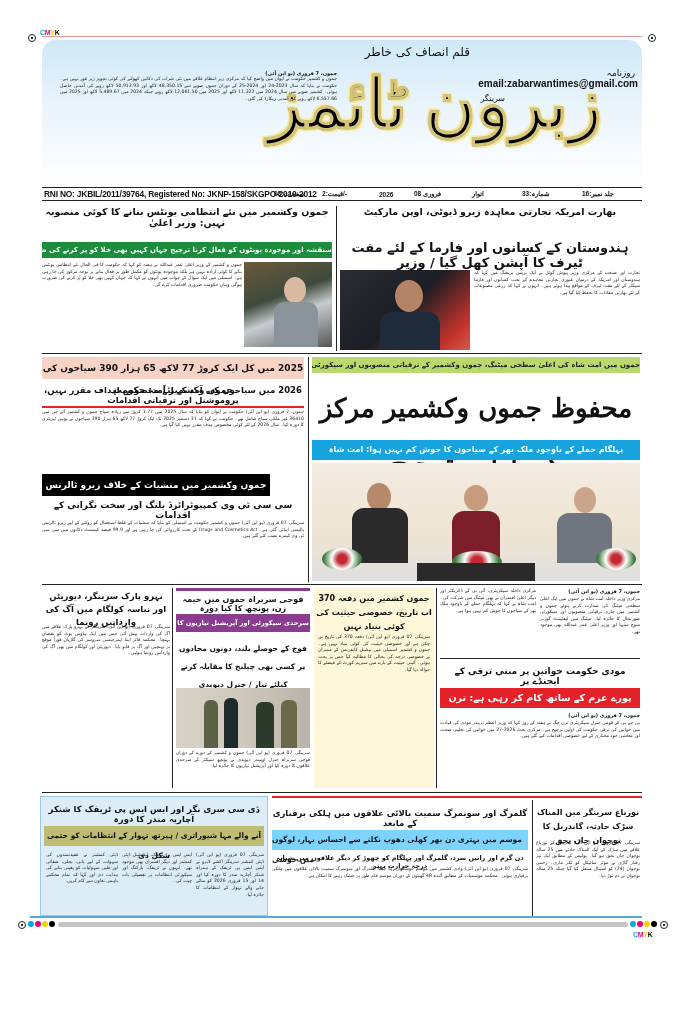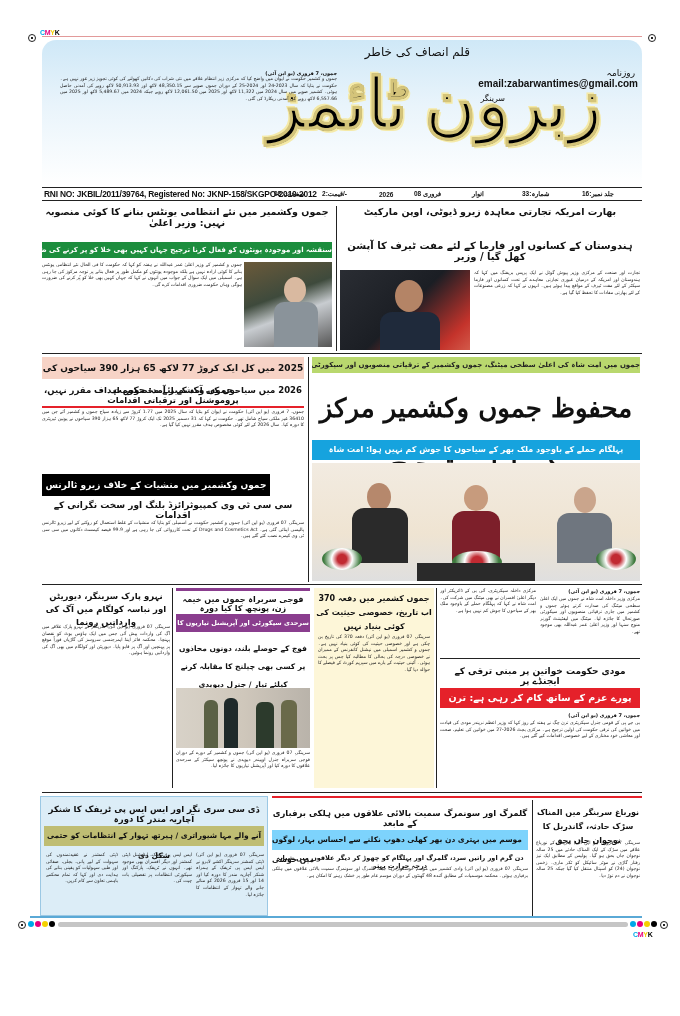--- a/index.html
+++ b/index.html
@@ -77,21 +77,21 @@
 <div class="abs hl urdu rtl" style="left:42px;top:206px;width:290px;font-size:9.5px;text-align:center;">جموں وکشمیر میں نئے انتظامی یونٹس بنانے کا کوئی منصوبہ نہیں: وزیر اعلیٰ</div>
 <div class="abs green-strip urdu rtl" style="left:42px;top:242px;width:290px;height:16px;font-size:7px;white-space:nowrap;overflow:hidden;">سنقشہ اور موجودہ یونٹوں کو فعال کرنا ترجیح جہاں کہیں بھی خلا کو پر کرنے کی ضرورت ہو وہاں سسٹم لگانا حکومت کی ذمہ داری</div>
 <div class="abs body-text urdu rtl" style="left:42px;top:262px;width:200px;height:85px;overflow:hidden;">جموں و کشمیر کے وزیر اعلیٰ عمر عبداللہ نے ہفتہ کو کہا کہ حکومت کا فی الحال نئے انتظامی یونٹس بنانے کا کوئی ارادہ نہیں ہے بلکہ موجودہ یونٹوں کو مکمل طور پر فعال بنانے پر توجہ مرکوز کی جا رہی ہے۔ اسمبلی میں ایک سوال کے جواب میں انہوں نے کہا کہ جہاں کہیں بھی خلا کو پُر کرنے کی ضرورت ہوگی وہاں حکومت ضروری اقدامات کرے گی۔</div>
 <div class="abs photo" style="left:244px;top:262px;width:88px;height:85px;background:linear-gradient(160deg,#6b5a3a 0%,#3e4a3c 40%,#c8ccd0 60%,#555 100%);">
   <div style="position:absolute;left:40px;top:15px;width:22px;height:26px;border-radius:50%;background:#d9b9a0;"></div>
   <div style="position:absolute;left:30px;top:40px;width:44px;height:45px;background:#8a939a;border-radius:10px 10px 0 0;"></div>
 </div>
 <div class="abs vline" style="left:336px;top:206px;height:145px;"></div>
 
 <div class="abs hl urdu rtl" style="left:340px;top:206px;width:300px;font-size:9.5px;">بھارت امریکہ تجارتی معاہدہ زیرو ڈیوٹی، اوپن مارکیٹ</div>
-<div class="abs hl urdu rtl" style="left:340px;top:240px;width:300px;font-size:10px;">ہندوستان کے کسانوں اور فارما کے لئے مفت ٹیرف کا آپشن کھل گیا / وزیر</div>
+<div class="abs hl urdu rtl" style="left:340px;top:240px;width:300px;font-size:13px;">ہندوستان کے کسانوں اور فارما کے لئے مفت ٹیرف کا آپشن کھل گیا / وزیر</div>
 <div class="abs photo" style="left:340px;top:270px;width:130px;height:80px;background:linear-gradient(135deg,#2a2d33 0%,#1b1e24 50%,#c4332b 85%,#d35a4a 100%);">
   <div style="position:absolute;left:55px;top:10px;width:28px;height:32px;border-radius:50%;background:#b48466;"></div>
   <div style="position:absolute;left:40px;top:42px;width:60px;height:40px;background:#1f2a3b;border-radius:12px 12px 0 0;"></div>
 </div>
 <div class="abs body-text urdu rtl" style="left:474px;top:270px;width:166px;height:80px;overflow:hidden;">تجارت اور صنعت کے مرکزی وزیر پیوش گوئل نے ایک پریس بریفنگ میں کہا کہ ہندوستان اور امریکہ کے درمیان عبوری تجارتی معاہدے کے تحت کسانوں اور فارما سیکٹر کے لئے مفت ٹیرف کے مواقع پیدا ہوئے ہیں۔ انہوں نے کہا کہ زرعی مصنوعات کے لئے بھارتی مفادات کا تحفظ کیا گیا ہے۔</div>
 
 <div class="abs hline" style="left:42px;top:353px;width:600px;"></div>
 
 <div class="abs pink-box hl urdu rtl" style="left:42px;top:357px;width:262px;height:22px;font-size:9px;line-height:22px;">2025 میں کل ایک کروڑ 77 لاکھ 65 ہزار 390 سیاحوں کی جموں وکشمیر آمد: حکومت</div>
 <div class="abs hl urdu rtl" style="left:42px;top:385px;width:262px;font-size:8.5px;">2026 میں سیاحوں کی آمد کے لئے مخصوص اہداف مقرر نہیں، پروموشنل اور ترقیاتی اقدامات</div>

